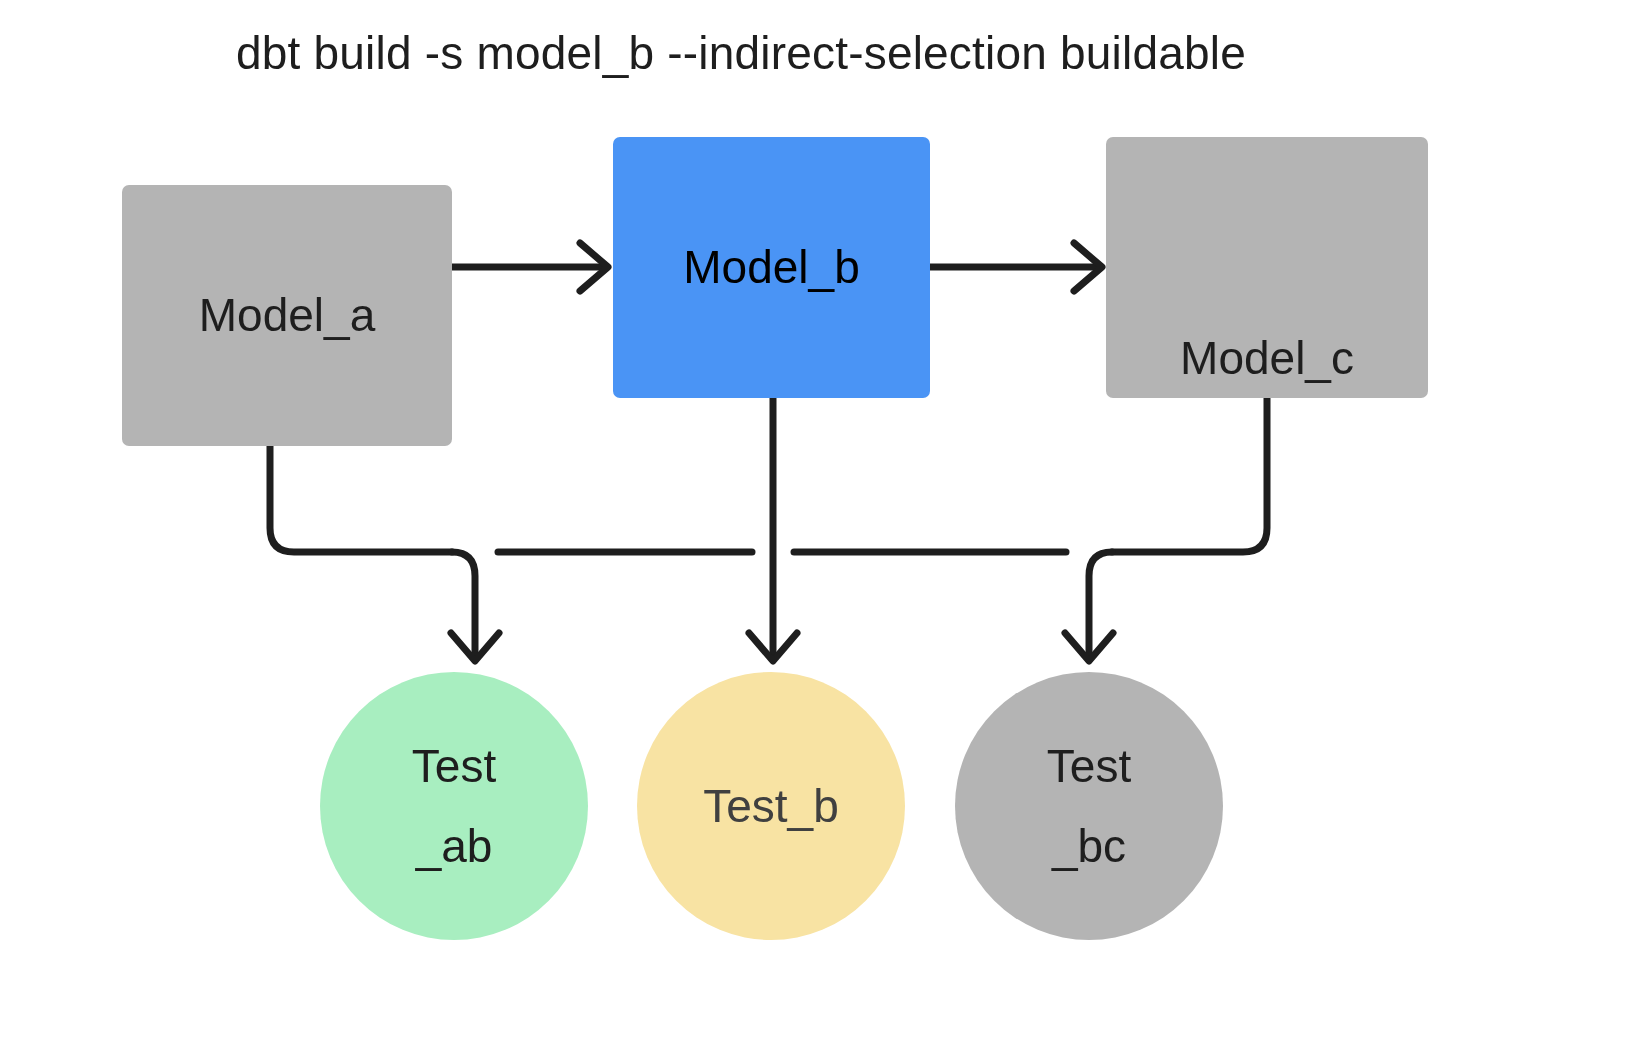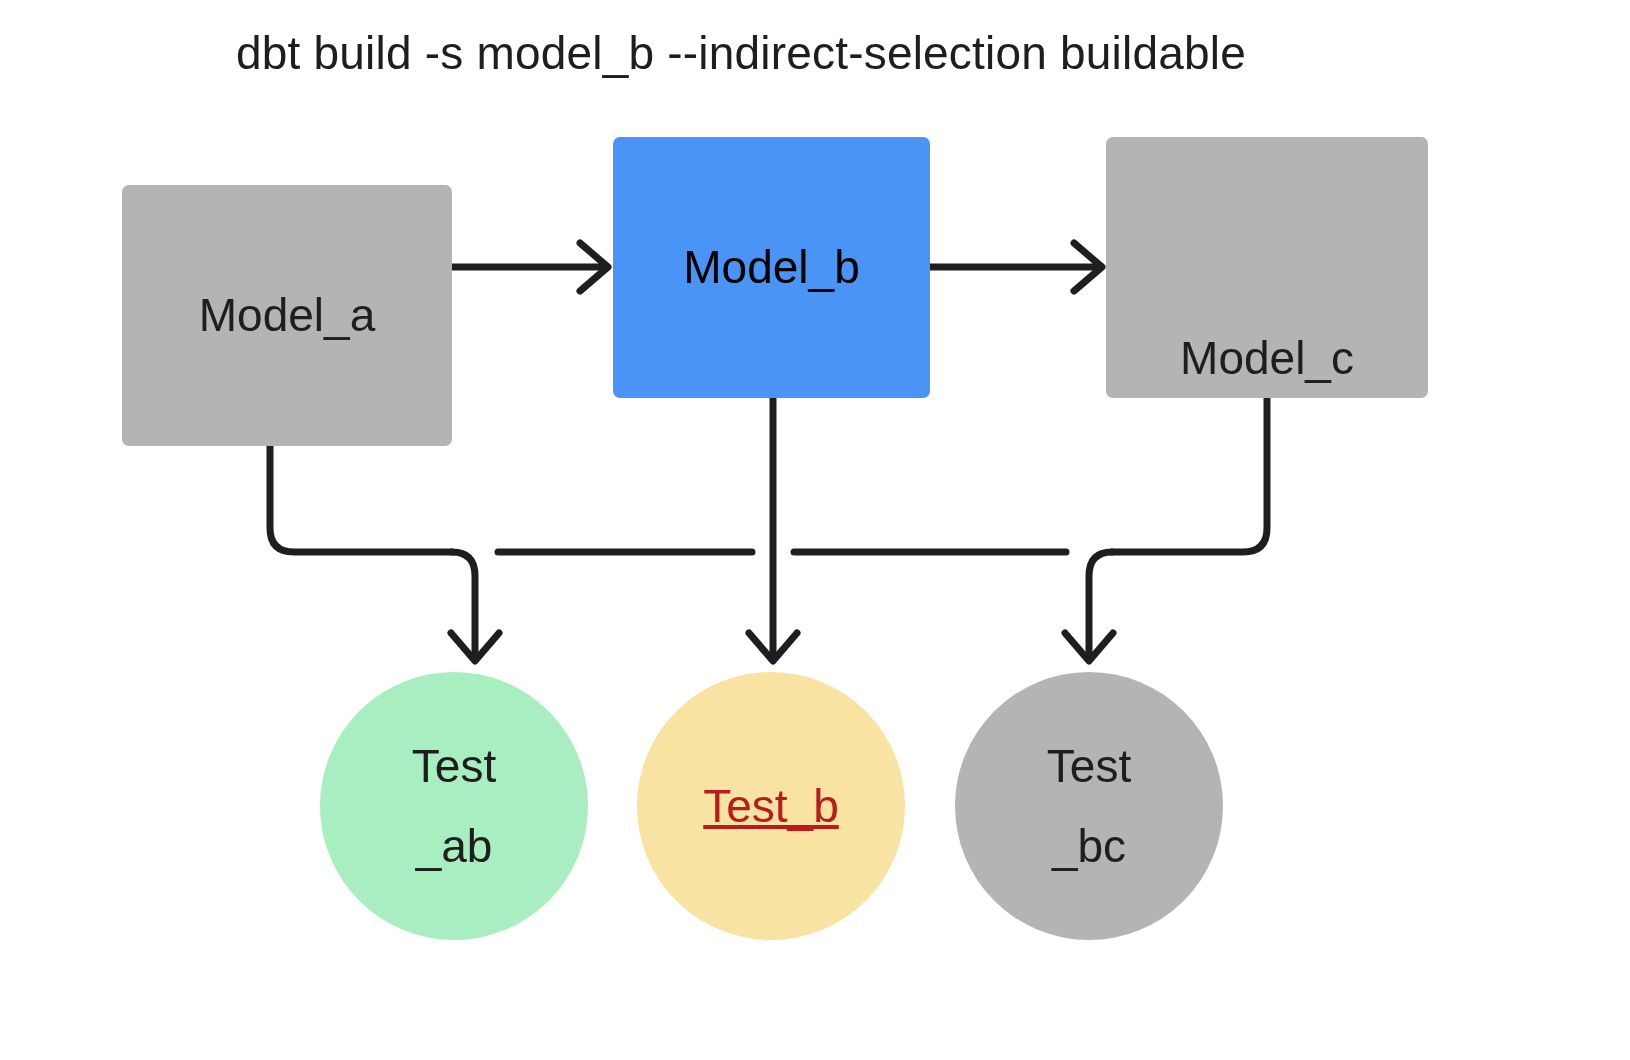--- a/index.html
+++ b/index.html
@@ -124,21 +124,21 @@
 
   <div class="node box" style="left:1106px; top:137px; width:322px; height:261px; background:#b4b4b4; color:#1e1e1e;align-items:flex-end;">
     <span class="label">Model_c</span>
   </div>
 
   <div class="node circle" style="left:320px; top:672px; width:268px; height:268px; background:#a8eec0; color:#1e1e1e;">
     <span class="label">Test
 _ab</span>
   </div>
 
-  <div class="node circle" style="left:637px; top:672px; width:268px; height:268px; background:#f8e3a3; color:#b91c1c;text-decoration:underline;">
+  <div class="node circle" style="left:637px; top:672px; width:268px; height:268px; background:#f8e3a3; color:#404040;">
     <span class="label">Test_b</span>
   </div>
 
   <div class="node circle" style="left:955px; top:672px; width:268px; height:268px; background:#b4b4b4; color:#1e1e1e;">
     <span class="label">Test
 _bc</span>
   </div>
 
 </div>
 

